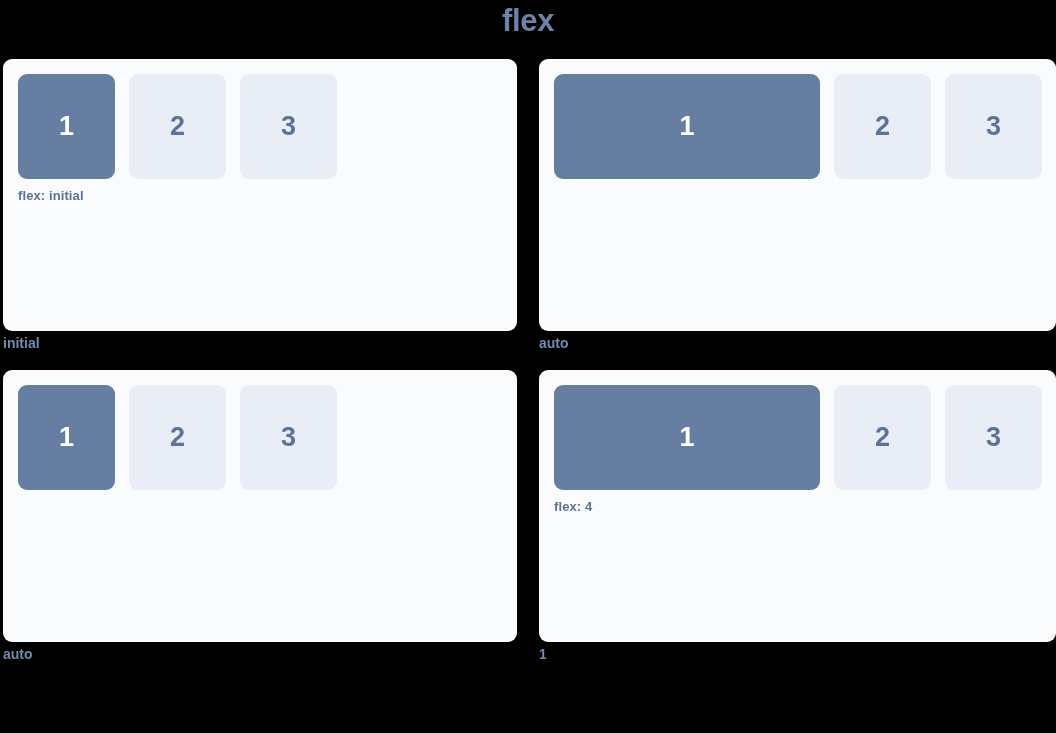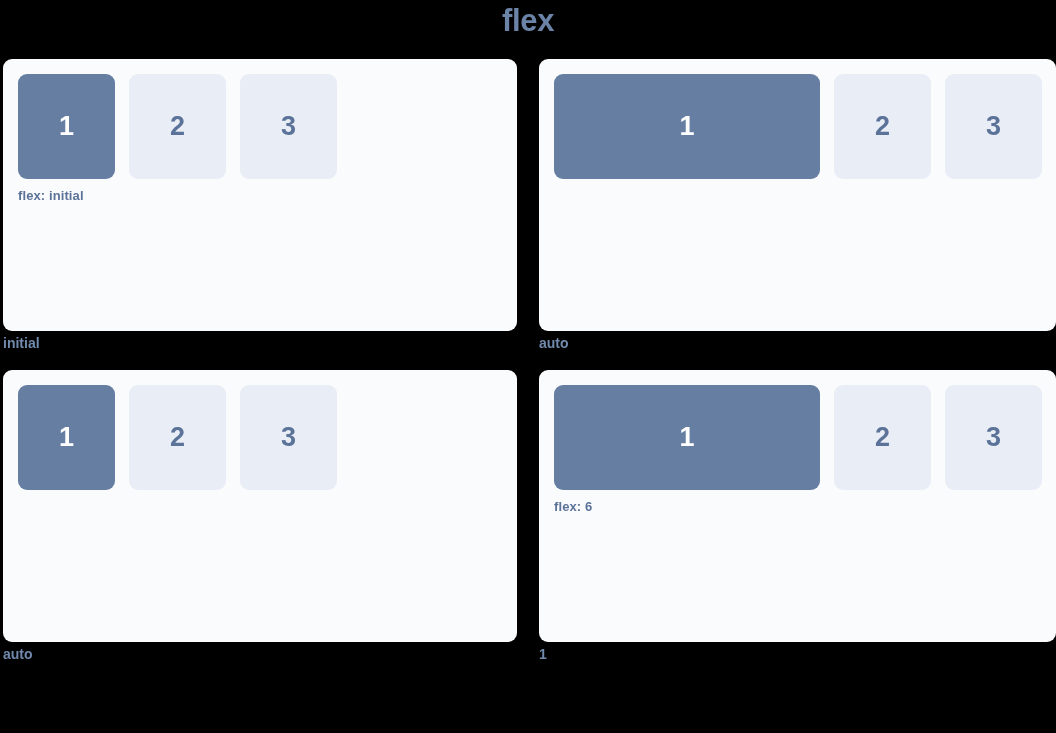--- a/index.html
+++ b/index.html
@@ -150,19 +150,19 @@
       <div class="cell-caption">auto</div>
     </div>
 
     <div class="demo-cell cell-right">
       <div class="panel flex-one">
         <div class="flex-row">
           <div class="box is-highlight">1</div>
           <div class="box">2</div>
           <div class="box">3</div>
         </div>
-        <div class="code-label">flex: 6</div>
+        <div class="code-label">flex: 4</div>
       </div>
       <div class="cell-caption">1</div>
     </div>
 
   </div>
 </div>
 
 </body></html>

